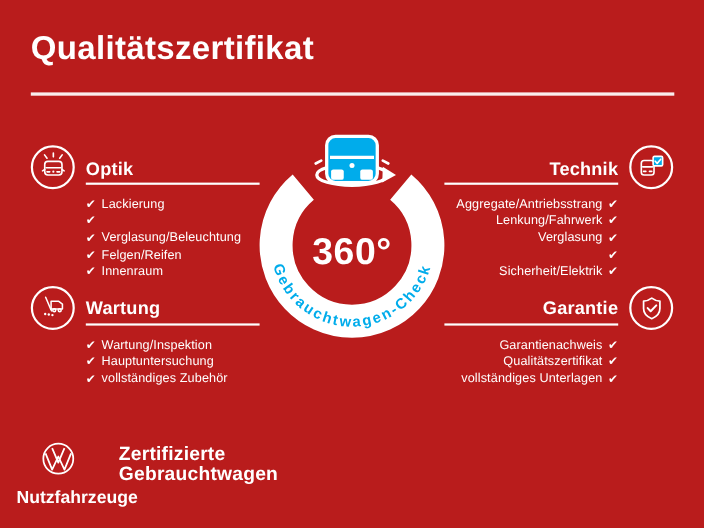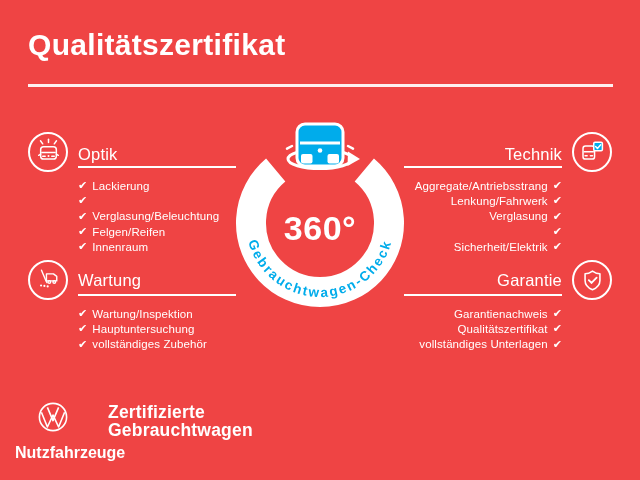--- a/index.html
+++ b/index.html
@@ -1,27 +1,27 @@
 <!DOCTYPE html>
 <html lang="de"><head>
 <meta charset="utf-8">
 <style>
   html,body{margin:0;padding:0;background:#333;}
   .page{
     position:relative;width:640px;height:480px;overflow:hidden;
-    background:#ef4444;color:#fff;
+    background:#b91c1c;color:#fff;
     font-family:"Liberation Sans","DejaVu Sans",sans-serif;
   }
   .abs{position:absolute;}
   .page-title{left:28px;top:28px;font-size:30px;font-weight:bold;letter-spacing:.3px;}
   .title-rule{left:28px;top:84px;width:585px;height:3px;background:rgba(255,255,255,.92);}
   .icon-circle{width:40px;height:40px;border:2.5px solid #fff;border-radius:50%;box-sizing:border-box;
     display:flex;align-items:center;justify-content:center;}
   .icon-circle svg{width:33px;height:33px;display:block;}
-  .sec-title{font-size:16.5px;font-weight:normal;letter-spacing:.2px;line-height:20px;}
+  .sec-title{font-size:16.5px;font-weight:bold;letter-spacing:.2px;line-height:20px;}
   .sec-rule{width:158px;height:2px;background:#fff;}
   ul.checklist{list-style:none;margin:0;padding:0;}
   ul.checklist li{display:flex;align-items:center;gap:5px;height:15.3px;
     font-size:11.5px;letter-spacing:.1px;white-space:nowrap;}
   ul.checklist.right li{justify-content:flex-end;text-align:center;}
   .check{font-family:"DejaVu Sans",sans-serif;font-weight:bold;font-size:11px;line-height:11px;}
   .right-align{text-align:right;}
   .brand-name{left:108px;top:404px;font-size:17.5px;font-weight:bold;line-height:17.5px;letter-spacing:.2px;}
   .logo-caption{left:15px;top:444px;width:78px;text-align:center;font-size:16px;font-weight:bold;}
   svg text{font-family:"Liberation Sans","DejaVu Sans",sans-serif;}

